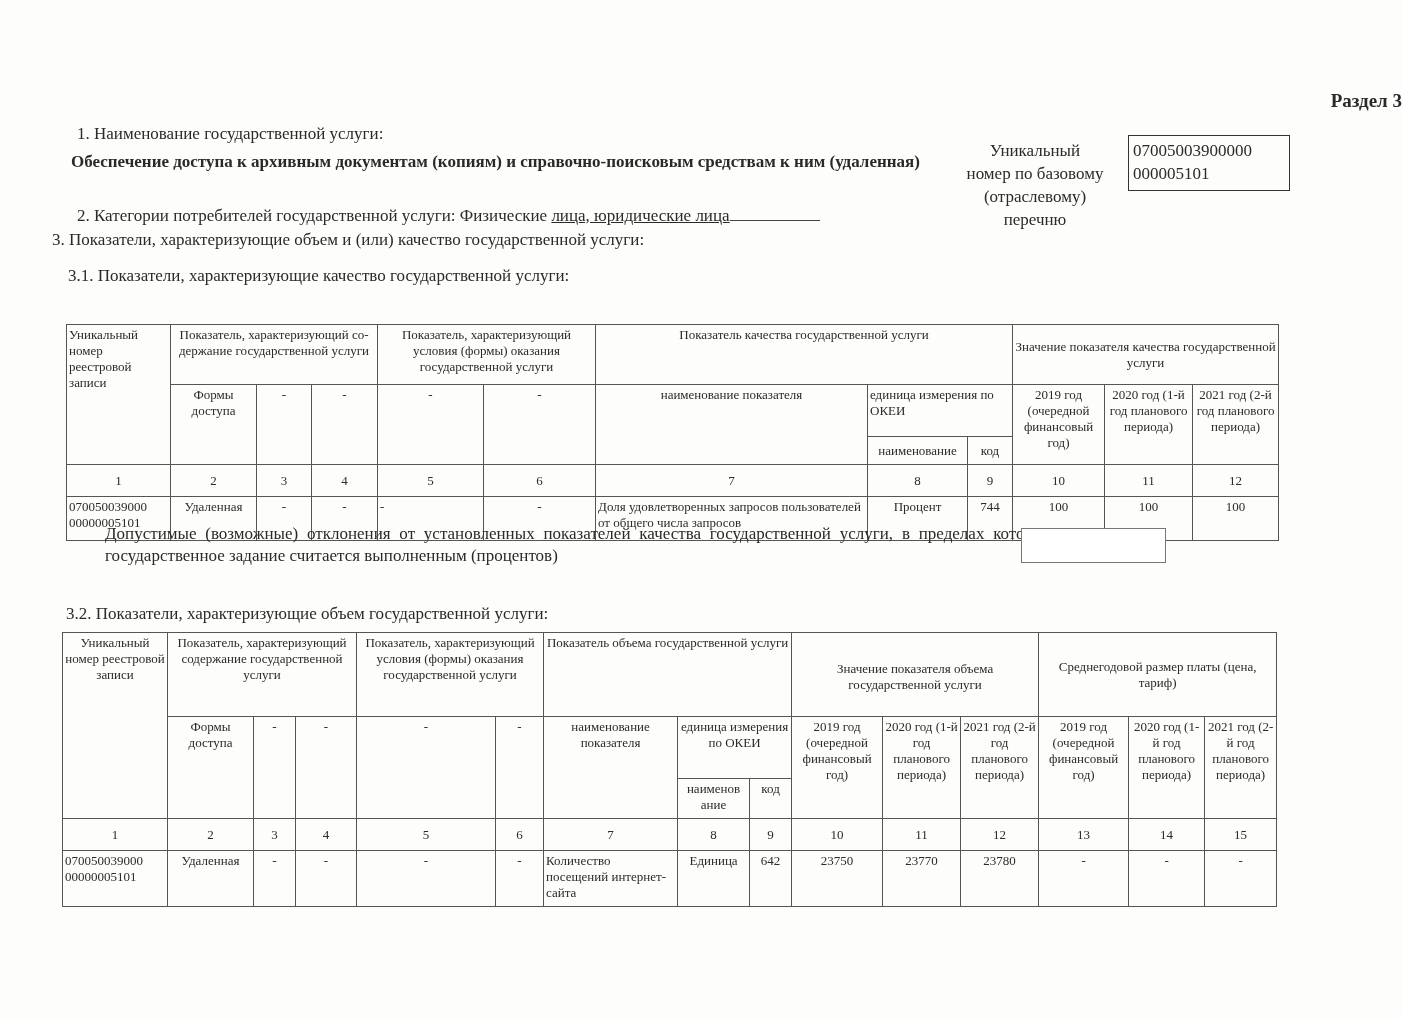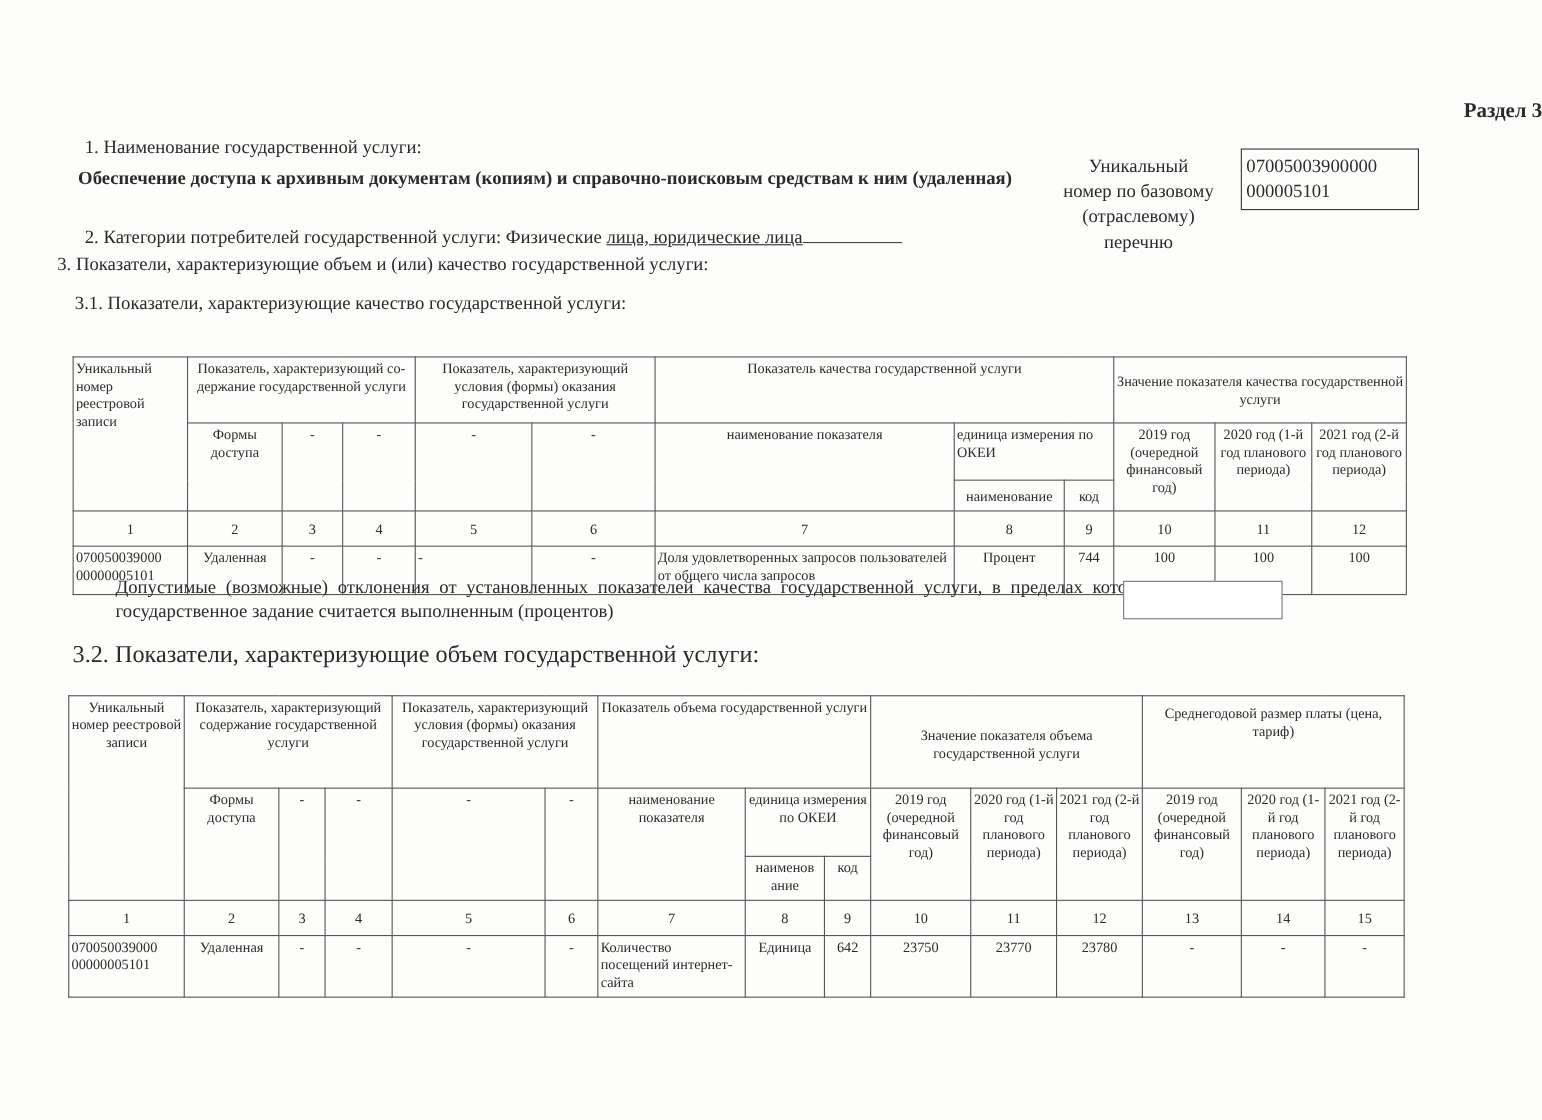--- a/index.html
+++ b/index.html
@@ -11,21 +11,21 @@
   #section-title { left:0; width:1402px; top:90px; text-align:right; font-size:19px; font-weight:bold; }
   #service-name-label { left:77px; top:124px; font-size:17px; }
   #service-name-value { left:71px; top:151px; width:870px; font-size:17px; font-weight:bold; line-height:22px; text-align:justify; text-align-last:left; }
   #consumers-line { left:77px; top:206px; font-size:17px; }
   #consumers-line .u { text-decoration:underline; }
   #consumers-line .tail { display:inline-block; width:90px; border-bottom:1px solid #444; height:14px; vertical-align:baseline; }
   #indicators-heading { left:52px; top:230px; font-size:17px; }
   #unique-label { left:952px; top:139px; width:166px; text-align:center; font-size:17px; line-height:23px; }
   #unique-box { left:1128px; top:135px; width:162px; height:56px; border:1.5px solid #333; font-size:17px; line-height:23px; padding:3px 0 0 4px; box-sizing:border-box; }
   #quality-heading { left:68px; top:266px; font-size:17px; }
-  #volume-heading { left:66px; top:582px; font-size:22px; }
+  #volume-heading { left:66px; top:604px; font-size:17px; }
   #deviation-text { left:70px; top:523px; width:948px; font-size:17px; line-height:22px; text-align:justify; text-align-last:left;margin-left:35px; }
   #deviation-box { left:1021px; top:528px; width:143px; height:33px; border:1px solid #777; background:#fff; }
 
   table.grid { position:absolute; border-collapse:collapse; table-layout:fixed; font-size:13px; line-height:16px;margin-top:24px; }
   table.grid td { border:1px solid #555; vertical-align:top; text-align:center; padding:2px 2px; overflow:hidden; }
   table.grid td.l { text-align:left; }
   table.grid td.mid { vertical-align:middle; }
   #table-quality { left:66px; top:300px; width:1212px; }
   #table-volume { left:62px; top:608px; width:1214px; }
   .just { text-align:justify; text-align-last:justify; }
@@ -151,21 +151,21 @@
       <col style="width:76px">
       <col style="width:72px">
   </colgroup>
   <tbody>
       <tr style="height:84px">
     <td rowspan="3">Уникальный номер реестровой записи</td>
     <td colspan="3">Показатель, характеризующий содержание государственной услуги</td>
     <td colspan="2">Показатель, характеризующий условия (формы) оказания государственной услуги</td>
     <td colspan="3">Показатель объема государственной услуги</td>
     <td colspan="3" style="padding-top:28px">Значение показателя объема государственной услуги</td>
-    <td colspan="3" style="padding-top:8px">Среднегодовой размер платы (цена, тариф)</td>
+    <td colspan="3" style="padding-top:26px">Среднегодовой размер платы (цена, тариф)</td>
   </tr>
   <tr style="height:62px">
     <td rowspan="2">Формы доступа</td>
     <td rowspan="2">-</td>
     <td rowspan="2">-</td>
     <td rowspan="2">-</td>
     <td rowspan="2">-</td>
     <td rowspan="2">наименование показателя</td>
     <td colspan="2">единица измерения по ОКЕИ</td>
     <td rowspan="2">2019 год (очередной финансовый год)</td>

